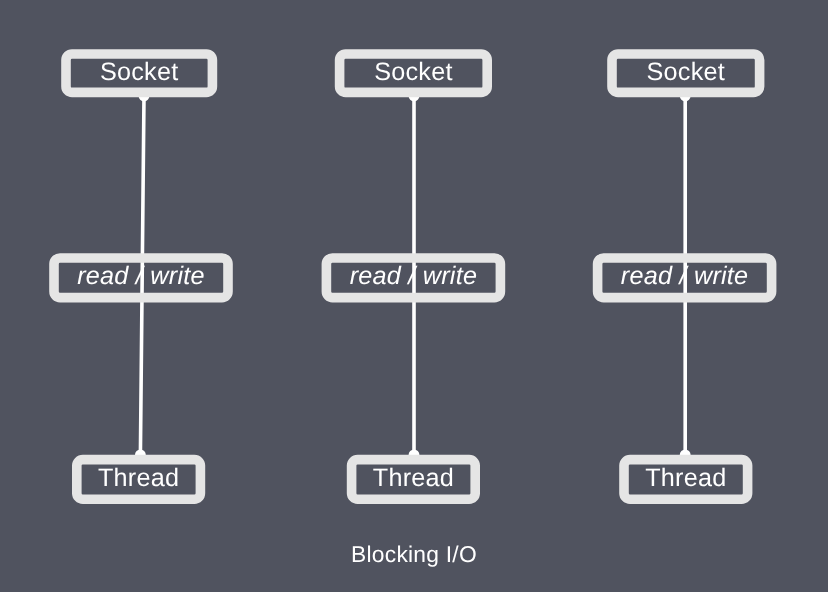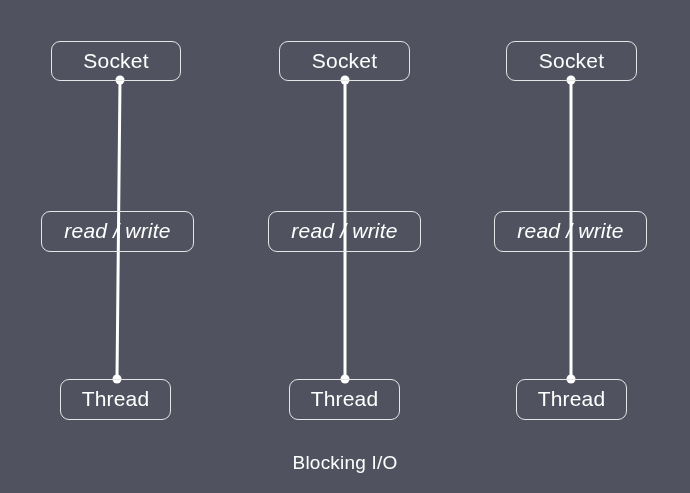--- a/index.html
+++ b/index.html
@@ -23,21 +23,21 @@
     position: absolute;
     left: 0;
     top: 0;
     width: 690px;
     height: 493px;
     pointer-events: none;
   }
   .node {
     position: absolute;
     box-sizing: border-box;
-    border: 1px solid #e5e5e5;
+    border: 8px solid #e5e5e5;
     border-radius: 9px;
     background: transparent;
     color: #ffffff;
     display: flex;
     align-items: center;
     justify-content: center;
     font-size: 21px;
     line-height: 1;
     letter-spacing: 0.2px;
     white-space: nowrap;

